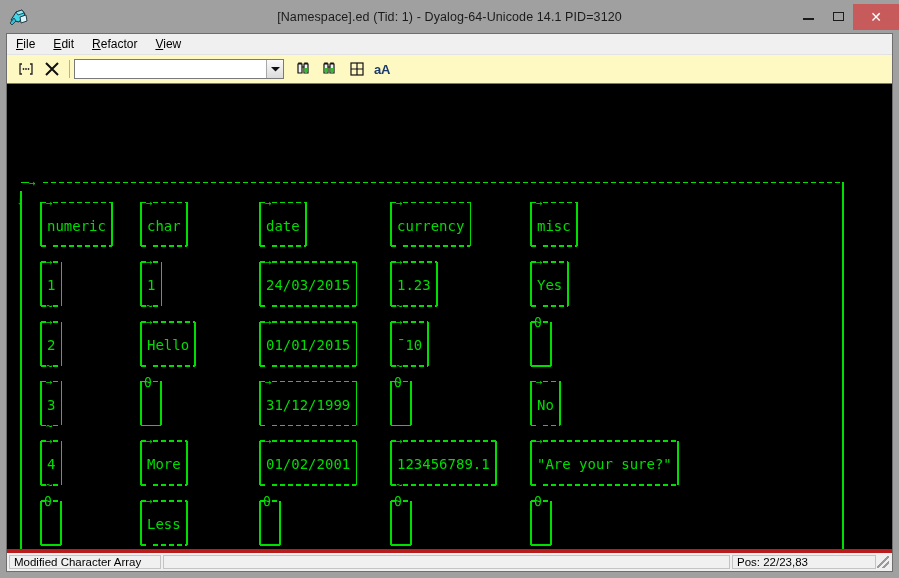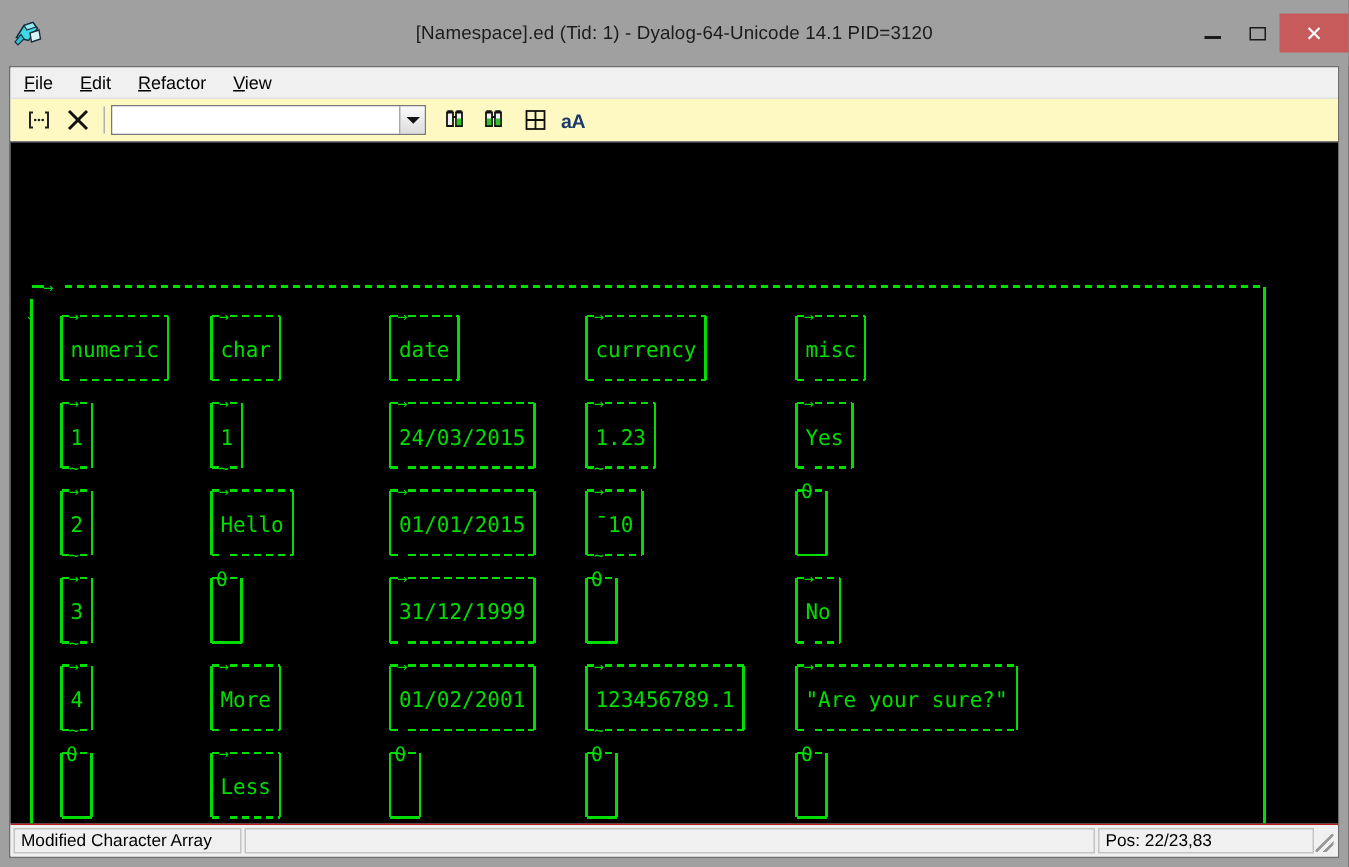--- a/index.html
+++ b/index.html
@@ -15,21 +15,21 @@
     position: absolute;
     left: 0; top: 0;
     width: 899px; height: 578px;
     background: #a0a0a0;
     display: flex;
     flex-direction: column;
   }
 
   
   .titlebar {
-    height: 44px;
+    height: 33px;
     background: #a0a0a0;
     display: flex;
     align-items: center;
     position: relative;
     flex: none;
   }
   .app-icon {
     width: 26px; height: 26px;
     margin-left: 5px;
     position: relative;
@@ -171,21 +171,21 @@
     width: 100%; height: 100%;
   }
 
   
   .statusbar {
     height: 22px;
     background: #f0f0f0;
     display: flex;
     align-items: stretch;
     flex: none;
-    border-top: 1px solid #b91c1c;
+    border-top: 4px solid #b91c1c;
     padding: 2px 2px;
   }
   .status-pane {
     border: 1px solid #c4c4c4;
     background: #f0f0f0;
     display: flex;
     align-items: center;
     padding: 0 4px;
     font-size: 11.5px;
     color: #000;

